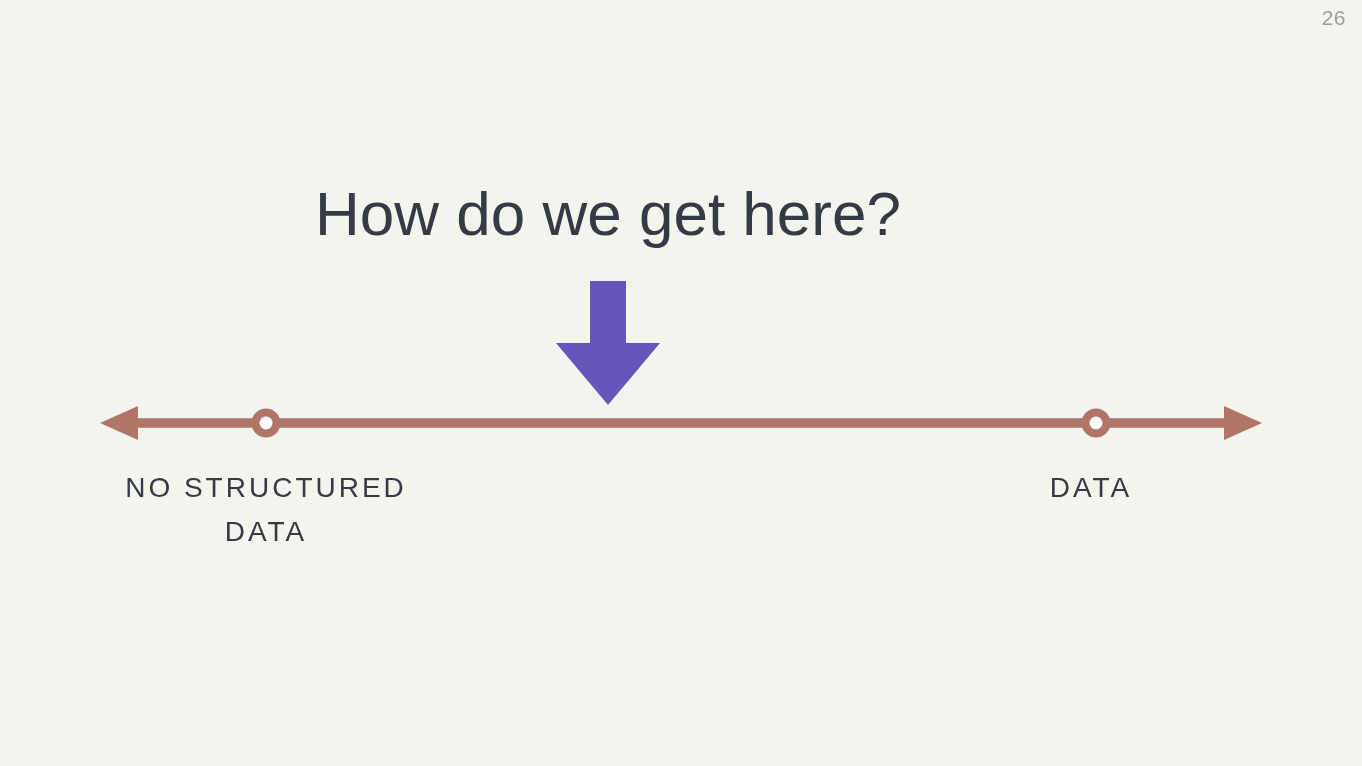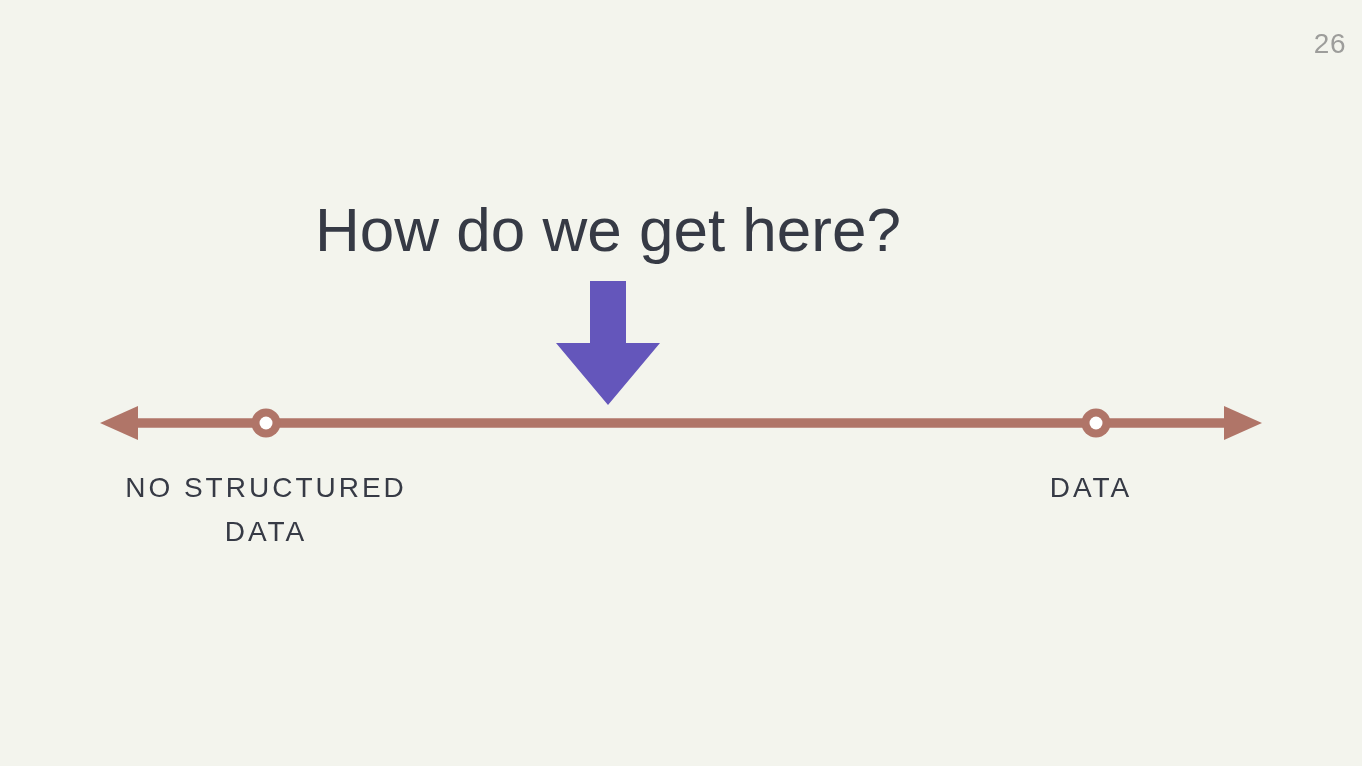--- a/index.html
+++ b/index.html
@@ -16,28 +16,28 @@
     font-family: "Liberation Sans", sans-serif;
   }
   .slide {
     position: relative;
     width: 1362px; height: 766px;
     background: var(--background);
     overflow: hidden;
   }
   .page-number {
     position: absolute;
-    top: 28px; right: 16px;
-    font-size: 28px;
+    top: 6px; right: 16px;
+    font-size: 21px;
     color: var(--page-number);
     letter-spacing: 0.5px;
   }
   .title {
     position: absolute;
-    top: 196px; left: 0;
+    top: 180px; left: 0;
     width: 1216px;
     text-align: center;
     font-size: 62px;
     font-weight: 400;
     color: var(--text-dark);
     letter-spacing: 0px;
     line-height: 1.1;
   }
   .down-arrow {
     position: absolute;

